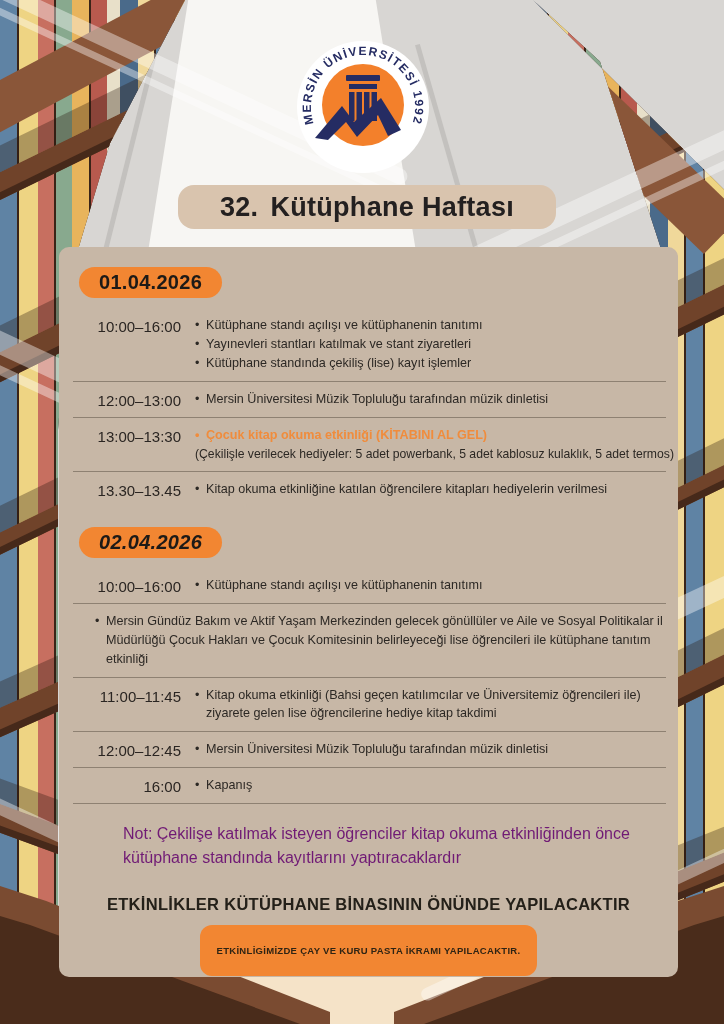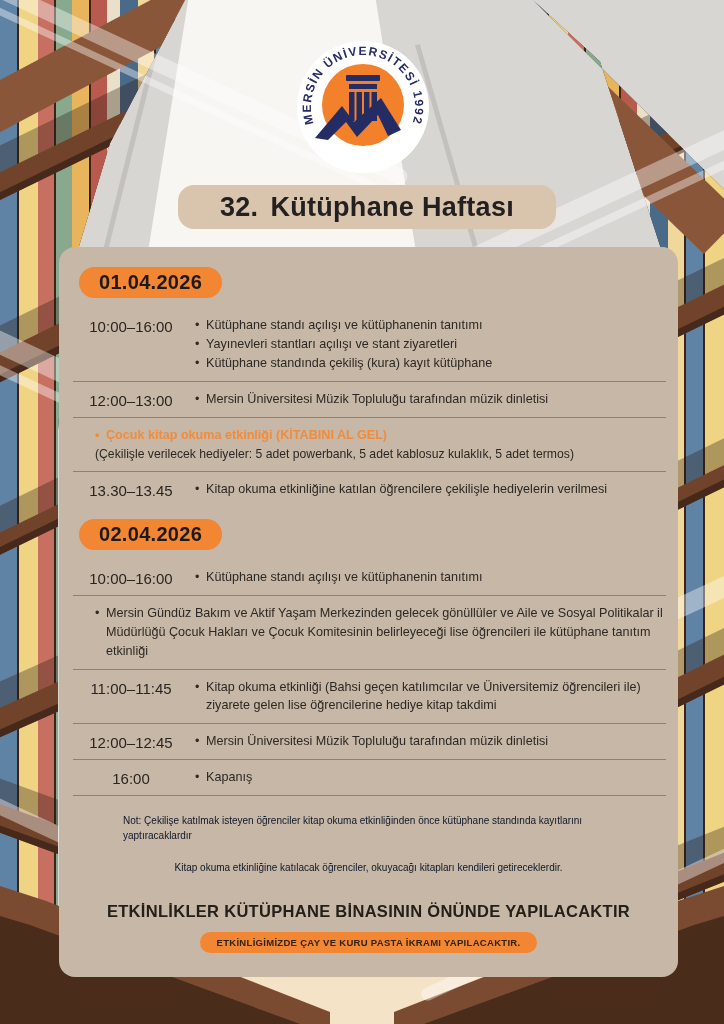--- a/index.html
+++ b/index.html
@@ -61,42 +61,42 @@
   .r2{right:-80px;top:640px;width:430px;height:20px;transform:rotate(-25deg);}
   .r3{right:-60px;top:910px;width:380px;height:13px;transform:rotate(-25deg);}
   
   .logo{position:absolute;left:297px;top:41px;width:132px;height:132px;}
   
   .title-banner{position:absolute;left:178px;top:185px;width:378px;height:44px;
     background:var(--banner-tan);border-radius:16px;display:flex;align-items:center;
     justify-content:center;gap:12px;font-weight:bold;font-size:27px;color:#232020;letter-spacing:.3px;}
   
   .main-panel{position:absolute;left:59px;top:247px;width:619px;height:730px;
-    background:var(--panel-tan);border-radius:16px;box-sizing:border-box;}
+    background:var(--panel-tan);border-radius:10px;box-sizing:border-box;}
   #schedule{position:relative;padding:16px 12px 0 14px;}
   .date-header{display:flex;align-items:center;gap:18px;margin:4px 0 10px 6px;}
-  .date-header.second{margin-top:12px;}
+  .date-header.second{margin-top:20px;font-style:italic;}
   .date-pill{background:var(--accent-orange);color:#1d1a17;font-weight:bold;font-size:20px;
     padding:4px 20px;border-radius:18px;letter-spacing:.3px;}
   .day{font-size:23px;font-weight:800;color:#1d1a17;letter-spacing:.5px;}
   .srow{display:flex;padding:8px 0 8px 8px;border-bottom:1.5px solid #8e8172;}
   .srow.no-div{border-bottom:none;}
-  .time{flex:0 0 100px;text-align:center;font-size:15px;color:#2a2522;padding-top:2px;}
+  .time{flex:0 0 100px;text-align:right;font-size:15px;color:#2a2522;padding-top:2px;}
   .items{flex:1;padding-left:14px;min-width:0;}
   .item{display:flex;font-size:12.6px;line-height:1.5;color:#2c2824;}
   .item .b{flex:0 0 11px;}
   .item.hl{color:var(--highlight-orange);font-weight:bold;}
   .item.nb{font-size:12.2px;white-space:nowrap;}
-  .note{font-size:10px;color:#0f172a;line-height:1.45;}
+  .note{font-size:16px;color:#701a75;line-height:1.45;}
   .note-1{margin:18px 34px 0 64px;}
   .note-2{margin:18px 8px 0 8px;text-align:center;}
   .footer-heading{margin-top:26px;text-align:center;font-size:16.5px;font-weight:800;
     letter-spacing:.3px;color:#242019;}
   .footer-pill{margin:11px auto 0;width:max-content;background:var(--accent-orange);
-    border-radius:12px;padding:5px 17px;font-size:9.5px;font-weight:bold;color:#2f2414;letter-spacing:.3px;}
+    border-radius:12px;padding:20px 17px;font-size:9.5px;font-weight:bold;color:#2f2414;letter-spacing:.3px;}
 </style>
 </head>
 <body style="--accent-orange: #f28632; --highlight-orange: #f08c3c; --panel-tan: #c7b7a6; --banner-tan: #d9c4ae; --navy: #252c63;">
 
 <div class="clg-panel"></div>
 <div class="beam b1"></div>
 <div class="beam b2"></div>
 
 <div class="wall" id="wall-left">
   <div class="books"></div>
@@ -167,54 +167,55 @@
       </div>
       <div class="srow">
         <div class="time">10:00–16:00</div>
         <div class="items">
           <div class="item">
             <div class="b">•</div>
             <div class="t">Kütüphane standı açılışı ve kütüphanenin tanıtımı</div>
           </div>
           <div class="item">
             <div class="b">•</div>
-            <div class="t">Yayınevleri stantları açılışı ve stant ziyaretleri</div>
-          </div>
-          <div class="item">
-            <div class="b">•</div>
-            <div class="t">Kütüphane standında çekiliş (kura) kayıt kütüphane</div>
+            <div class="t">Yayınevleri stantları katılmak ve stant ziyaretleri</div>
+          </div>
+          <div class="item">
+            <div class="b">•</div>
+            <div class="t">Kütüphane standında çekiliş (lise) kayıt işlemler</div>
           </div>
         </div>
       </div>
       <div class="srow">
         <div class="time">12:00–13:00</div>
         <div class="items">
           <div class="item">
             <div class="b">•</div>
             <div class="t">Mersin Üniversitesi Müzik Topluluğu tarafından müzik dinletisi</div>
           </div>
         </div>
       </div>
       <div class="srow">
+        <div class="time">13:00–13:30</div>
         <div class="items">
           <div class="item hl">
             <div class="b">•</div>
             <div class="t">Çocuk kitap okuma etkinliği (KİTABINI AL GEL)</div>
           </div>
           <div class="item nb">
             <div class="t">(Çekilişle verilecek hediyeler: 5 adet powerbank, 5 adet kablosuz kulaklık, 5 adet termos)</div>
           </div>
         </div>
       </div>
       <div class="srow no-div">
         <div class="time">13.30–13.45</div>
         <div class="items">
           <div class="item">
             <div class="b">•</div>
-            <div class="t">Kitap okuma etkinliğine katılan öğrencilere çekilişle hediyelerin verilmesi</div>
+            <div class="t">Kitap okuma etkinliğine katılan öğrencilere kitapları hediyelerin verilmesi</div>
           </div>
         </div>
       </div>
       <div class="date-header second">
         <div class="date-pill">02.04.2026</div>
       </div>
       <div class="srow">
         <div class="time">10:00–16:00</div>
         <div class="items">
           <div class="item">
@@ -253,16 +254,15 @@
         <div class="time">16:00</div>
         <div class="items">
           <div class="item">
             <div class="b">•</div>
             <div class="t">Kapanış</div>
           </div>
         </div>
       </div>
     </div>
   <div class="note note-1">Not: Çekilişe katılmak isteyen öğrenciler kitap okuma etkinliğinden önce kütüphane standında kayıtlarını yaptıracaklardır</div>
-  <div class="note note-2">Kitap okuma etkinliğine katılacak öğrenciler, okuyacağı kitapları kendileri getireceklerdir.</div>
   <div class="footer-heading">ETKİNLİKLER KÜTÜPHANE BİNASININ ÖNÜNDE YAPILACAKTIR</div>
   <div class="footer-pill">ETKİNLİGİMİZDE ÇAY VE KURU PASTA İKRAMI YAPILACAKTIR.</div>
 </div>
 
 </body></html>

